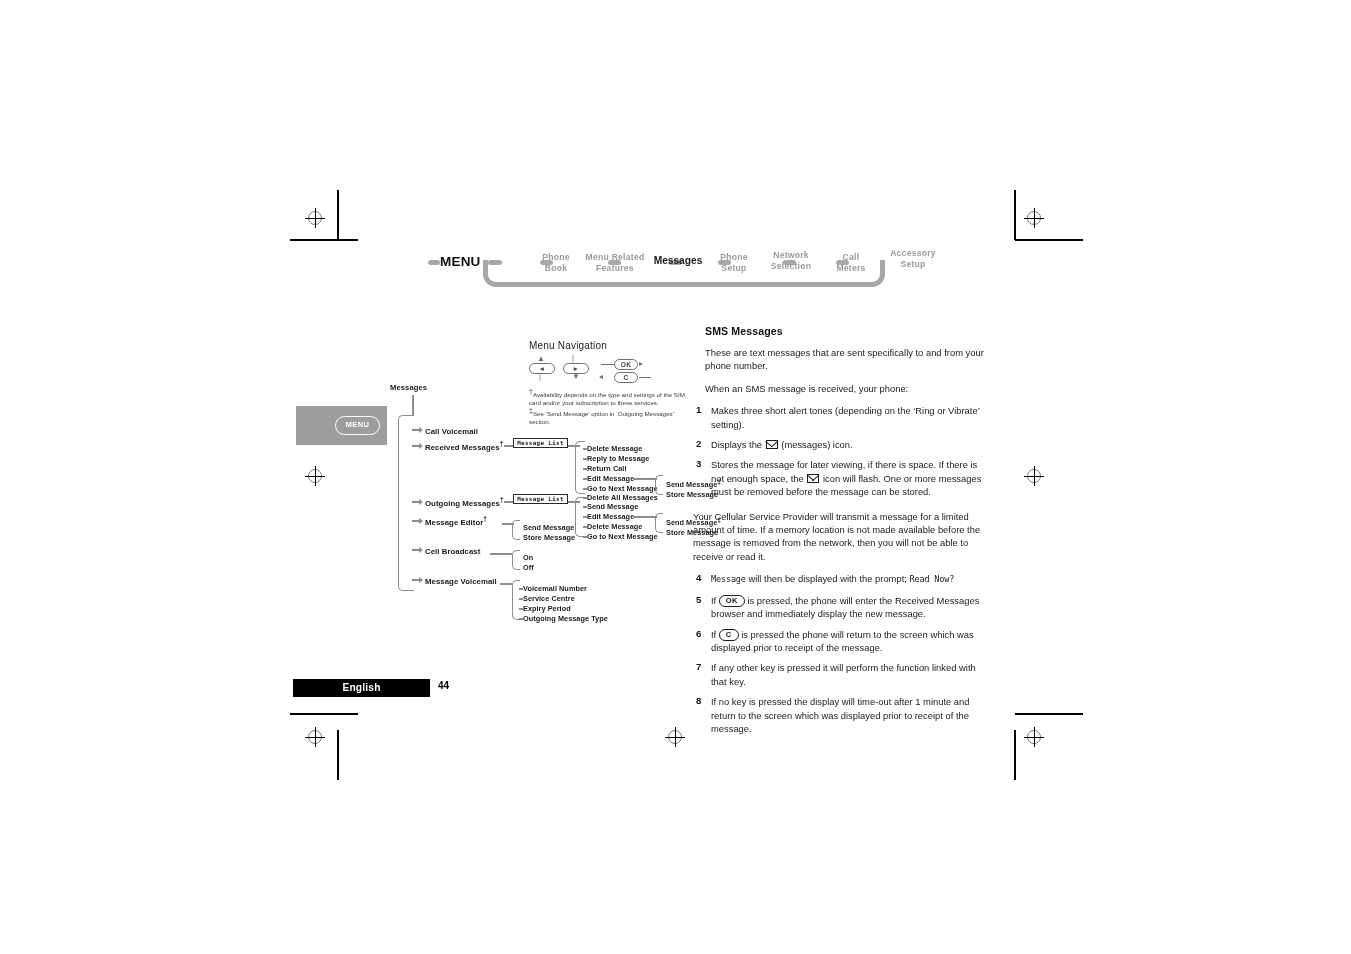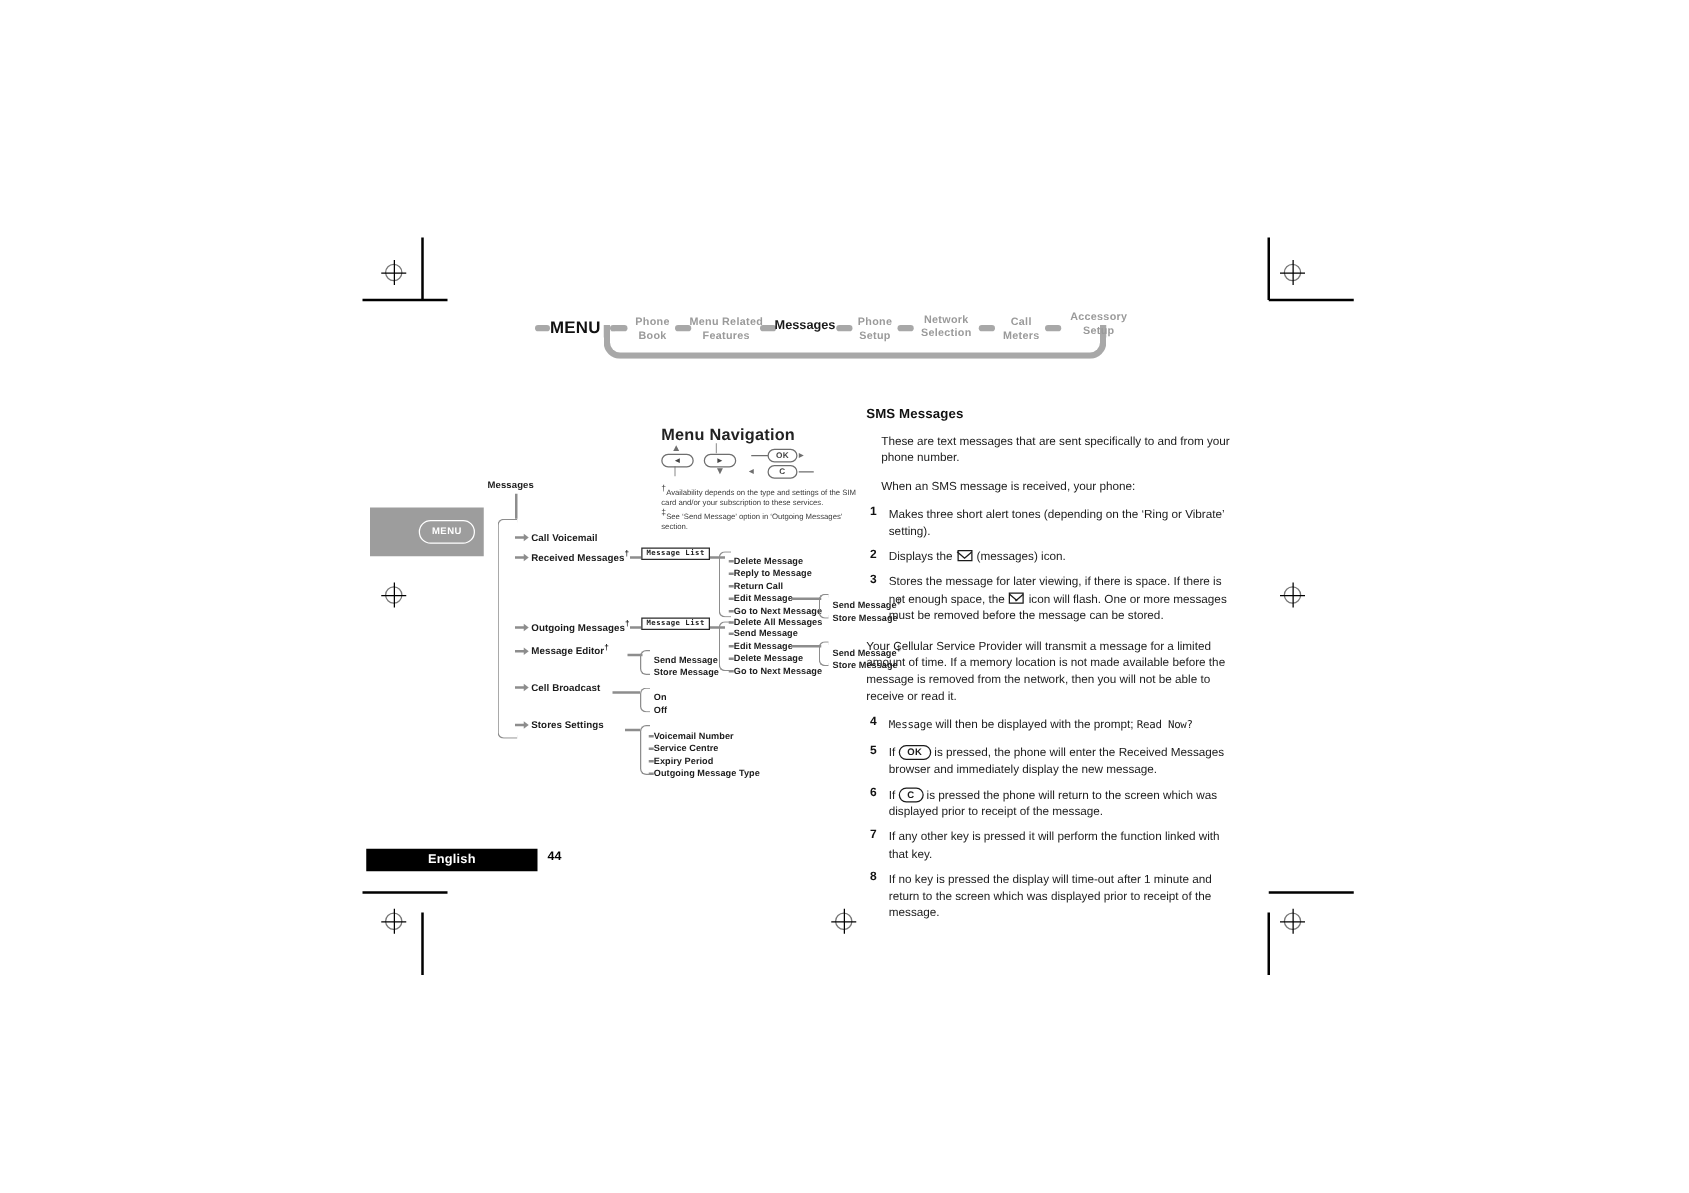--- a/index.html
+++ b/index.html
@@ -45,41 +45,42 @@
   }
   .flow-label {
     position: absolute;
     font-size: 8.6px;
     color: #9a9a9a;
     line-height: 10.5px;
     text-align: center;
     white-space: nowrap;
     font-weight: bold;
     letter-spacing: .25px;
+    margin-left: 34px;
   }
   .flow-label.active { color: #1a1a1a; font-size: 10.2px; letter-spacing: 0; }
   .dash {
     position: absolute;
     height: 5px; background: #a8a8a8;
     border-radius: 2.5px;
   }
   .flow-track {
     position: absolute;
     border: 5px solid #a8a8a8;
     border-top: none;
     border-radius: 0 0 13px 13px;
   }
   .flow-stub {
     position: absolute;
     width: 5px; background: #a8a8a8;
   }
 
   
   #navlegend { position: absolute; left: 529px; top: 340px; width: 170px; }
-  .nav-title { font-size: 13px; font-weight: bold; color: #222; letter-spacing: .2px; }
+  .nav-title { font-size: 10px; font-weight: normal; color: #222; letter-spacing: .2px; }
   .keycap {
     position: absolute;
     border: 1.4px solid #6e6e6e;
     border-radius: 9px;
     background: #fff;
     font-size: 6.6px;
     font-weight: bold;
     color: #444;
     text-align: center;
     line-height: 9px;
@@ -181,21 +182,21 @@
   }
   #pagenum {
     position: absolute; left: 438px; top: 680px;
     font-size: 10px; font-weight: bold; color: #000;
   }
 
   
   #right { position: absolute; left: 693px; top: 325px; width: 292px; }
   .h-sms {
     font-size: 10.6px; font-weight: bold; color: #111;
-    letter-spacing: .1px; margin: 0 0 9px 0;
+    letter-spacing: .1px; margin: 0 0 9px 12px;
   }
   .para {
     font-size: 9.4px; color: #1b1b1b; line-height: 13.4px;
     margin: 0 0 9px 0; padding-left: 12px;
   }
   .para.flush { padding-left: 0; }
   .oli { position: relative; padding-left: 18px; margin: 0 0 7px 0; }
   .oli .num {
     position: absolute; left: 3px; top: 0;
     font-size: 9.6px; font-weight: bold; color: #111;
@@ -405,21 +406,21 @@
 
     <div class="tick" style="left:22px;top:166px;width:8px;"></div>
     <div class="arrowhead" style="left:29px;top:164px;"></div>
     <div class="t-node" style="left:35px;top:161px;">
       <span>Cell Broadcast</span><span class="dag"></span>
     </div>
 
     <div class="tick" style="left:22px;top:196px;width:8px;"></div>
     <div class="arrowhead" style="left:29px;top:194px;"></div>
     <div class="t-node" style="left:35px;top:191px;">
-      <span>Stores Settings</span><span class="dag"></span>
+      <span>Message Voicemail</span><span class="dag"></span>
     </div>
 
     <div class="brk" style="left:185px;top:58px;width:10px;height:53px;"></div>
     <div class="t-leaf" style="left:197px;top:61px;">Delete Message</div>
     <div class="tick" style="left:193px;top:65px;width:4px;"></div>
     <div class="t-leaf" style="left:197px;top:71px;">Reply to Message</div>
     <div class="tick" style="left:193px;top:75px;width:4px;"></div>
     <div class="t-leaf" style="left:197px;top:81px;">Return Call</div>
     <div class="tick" style="left:193px;top:85px;width:4px;"></div>
     <div class="t-leaf" style="left:197px;top:91px;">Edit Message</div>

